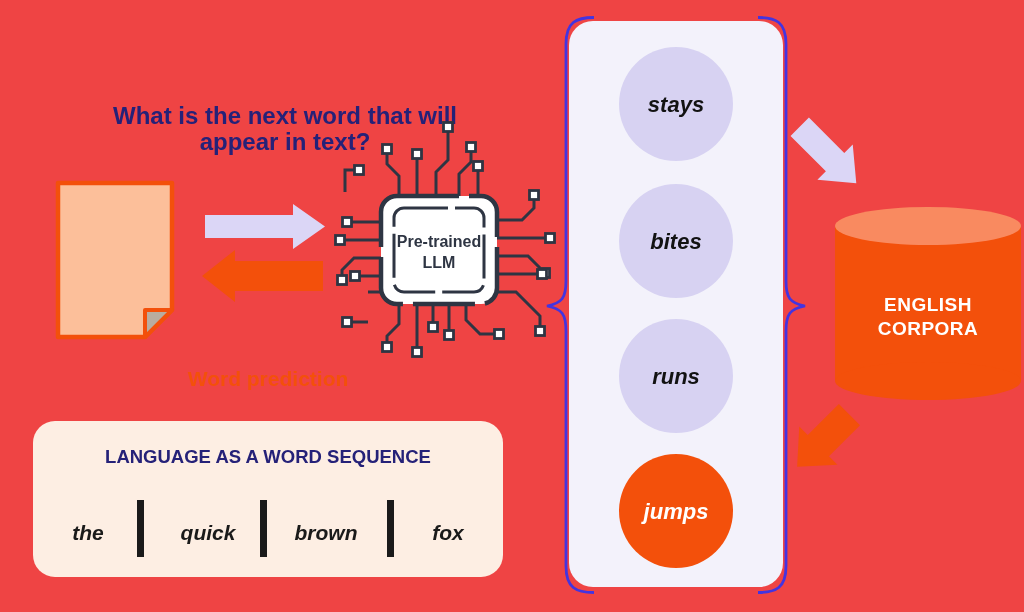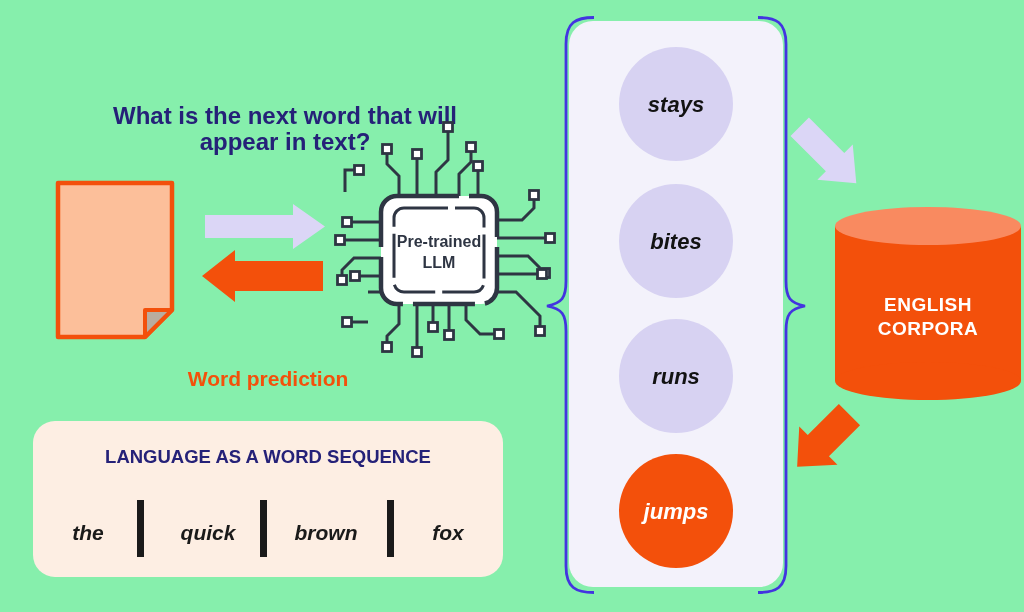--- a/index.html
+++ b/index.html
@@ -1,20 +1,20 @@
 <!DOCTYPE html>
 <html><head>
 <meta charset="utf-8">
 <style>
   html, body { margin: 0; padding: 0; background: #ffffff; }
   .canvas {
     position: relative;
     width: 1024px;
     height: 612px;
-    background: #86efac;
+    background: #ef4444;
     overflow: hidden;
     font-family: "Liberation Sans", sans-serif;
   }
   svg { position: absolute; inset: 0; }
   text { font-family: "Liberation Sans", sans-serif; }
   .title-text   { font-size: 24px; font-weight: 700; fill: #252178; text-anchor: middle; }
   .chip-text    { font-size: 16px; font-weight: 600; fill: #2e3543; text-anchor: middle; }
   .wp-text      { font-size: 21px; font-weight: 700; fill: #f3500b; text-anchor: middle; }
   .lang-heading { font-size: 18.5px; font-weight: 700; fill: #252178; text-anchor: middle; }
   .word-text    { font-size: 21px; font-weight: 700; font-style: italic; fill: #1a1a1a; text-anchor: middle; }

